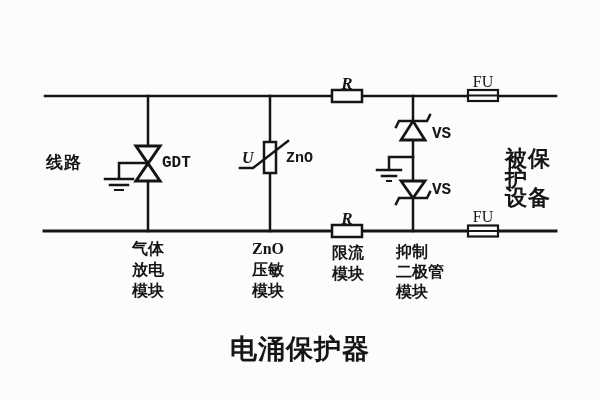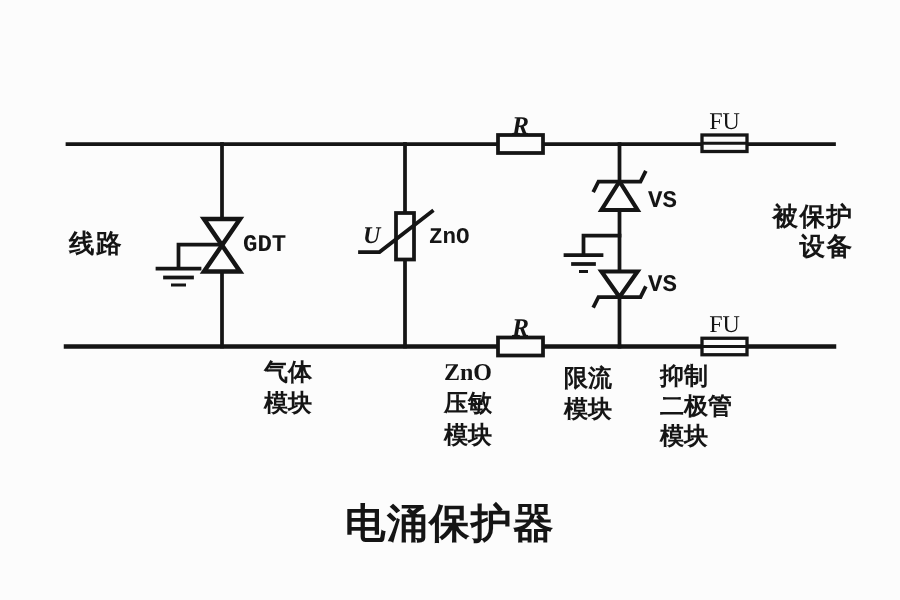--- a/index.html
+++ b/index.html
@@ -8,21 +8,21 @@
   .stage {
     position:relative; width:600px; height:400px;
     background:var(--paper); overflow:hidden;
     font-family:"Liberation Serif", serif; color:var(--ink);
   }
   .stage svg { position:absolute; left:0; top:0; color:var(--ink); }
   .lbl { position:absolute; white-space:nowrap; color:var(--ink); }
   .cjk { font-weight:700; }
   .serif-b { font-weight:700;font-family:Liberation Mono, monospace; }
   .ital { font-style:italic; font-weight:700; }
-  .module { position:absolute; text-align:center; font-weight:700; font-size:16px; line-height:21px;margin-left:44px; }
+  .module { position:absolute; text-align:center; font-weight:700; font-size:16px; line-height:21px; }
   .module div { white-space:nowrap; }
   .title {
     position:absolute; text-align:center; font-family:"Liberation Sans", sans-serif;
     font-weight:700; font-size:27px; letter-spacing:1px;
   }
 </style>
 </head>
 <body>
 
 <div class="stage">
@@ -61,21 +61,21 @@
       <polyline points="396,204 399,198 427,198 430,192"></polyline>
       <polyline points="413,157 389,157 389,169"></polyline>
       <line x1="377" y1="170" x2="401" y2="170"></line>
       <line x1="382" y1="176" x2="396" y2="176"></line>
       <line x1="387" y1="181" x2="391" y2="181" stroke-width="2"></line>
     </g>
   </svg>
 
   <div class="lbl cjk" style="left:46px; top:151px; font-size:17px; letter-spacing:1px;">线路</div>
 
-  <div class="lbl" style="left:505px; top:135px; width:64px; text-align:right; font-size:17px; line-height:19.5px; font-weight:700; letter-spacing:1px; white-space:normal;">
+  <div class="lbl" style="left:505px; top:149px; width:64px; text-align:left; font-size:22px; line-height:19.5px; font-weight:700; letter-spacing:1px; white-space:normal;">
     <div>被保护</div>
     <div>设备</div>
   </div>
 
   <div class="lbl serif-b" style="left:162px; top:154px; font-size:16px;">GDT</div>
 
   <div class="lbl ital" style="left:242px; top:149px; font-size:16px;">U</div>
 
   <div class="lbl serif-b" style="left:286px; top:150px; font-size:15px;">ZnO</div>
 
@@ -86,20 +86,21 @@
   <div class="lbl" style="left:467px; top:73px; width:32px; text-align:center; font-size:16px;">FU</div>
 
   <div class="lbl" style="left:467px; top:208px; width:32px; text-align:center; font-size:16px;">FU</div>
 
   <div class="lbl serif-b" style="left:432px; top:125px; font-size:16px;">VS</div>
 
   <div class="lbl serif-b" style="left:432px; top:181px; font-size:16px;">VS</div>
 
   <div class="module" style="left:124px; top:238px; width:48px;">
     <div>气体</div>
+    <div>放电</div>
     <div>模块</div>
   </div>
 
   <div class="module" style="left:244px; top:238px; width:48px;">
     <div>ZnO</div>
     <div>压敏</div>
     <div>模块</div>
   </div>
 
   <div class="module" style="left:324px; top:242px; width:48px;">

